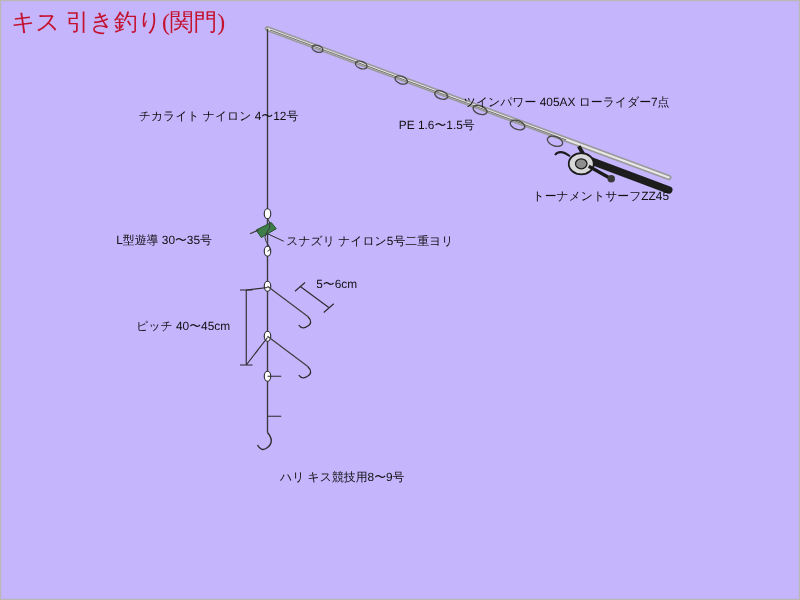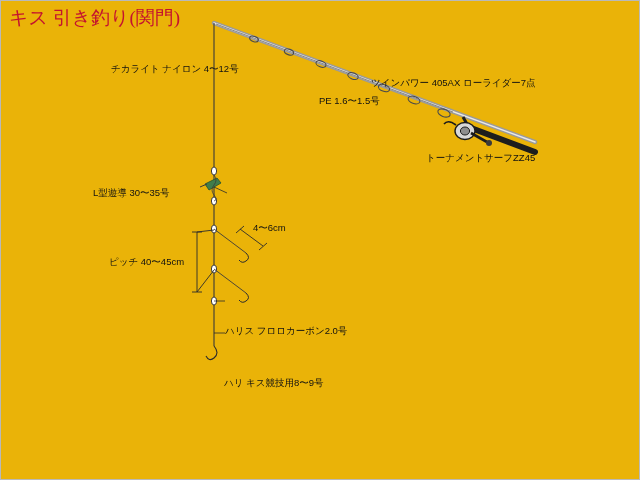--- a/index.html
+++ b/index.html
@@ -12,21 +12,21 @@
     background: #ffffff;
     font-family: "Liberation Sans", sans-serif;
     overflow: hidden;
   }
   #stage {
     position: relative;
     width: 640px;
     height: 480px;
     box-sizing: border-box;
     border: 1px solid #b9b9b9;
-    background: #eab308;
+    background: #c4b5fd;
   }
   .title {
     position: absolute;
     left: 8px;
     top: 4px;
     font-size: 19px;
     color: #c4122f;
     font-family: "Liberation Serif", serif;
     white-space: nowrap;
   }
@@ -127,22 +127,22 @@
     </g>
 
     <g stroke="#2b2b2b" stroke-width="0.8">
       <line x1="213" y1="186" x2="226" y2="192"></line>
       <line x1="213" y1="300" x2="224" y2="300"></line>
       <line x1="213" y1="332" x2="224" y2="332"></line>
     </g>
   </svg>
 
   <div class="label" style="left:370px; top:53px;margin-top:24px;">ツインパワー  405AX   ローライダー7点</div>
-  <div class="label" style="left:110px; top:63px;">チカライト  ナイロン  4〜12号</div>
+  <div class="label" style="left:110px; top:88px;">チカライト  ナイロン  4〜12号</div>
   <div class="label" style="left:318px; top:95px;">PE  1.6〜1.5号</div>
   <div class="label" style="left:425px; top:152px;">トーナメントサーフZZ45</div>
   <div class="label" style="left:92px; top:187px;">L型遊導  30〜35号</div>
-  <div class="label" style="left:252px; top:222px;">4〜6cm</div>
+  <div class="label" style="left:228px; top:188px;">スナズリ  ナイロン5号二重ヨリ</div>
+  <div class="label" style="left:252px; top:222px;">5〜6cm</div>
   <div class="label" style="left:108px; top:256px;">ピッチ  40〜45cm</div>
-  <div class="label" style="left:224px; top:325px;">ハリス  フロロカーボン2.0号</div>
   <div class="label" style="left:183px; top:377px;margin-left:40px;">ハリ  キス競技用8〜9号</div>
 
 </div>
 
 </body></html>

